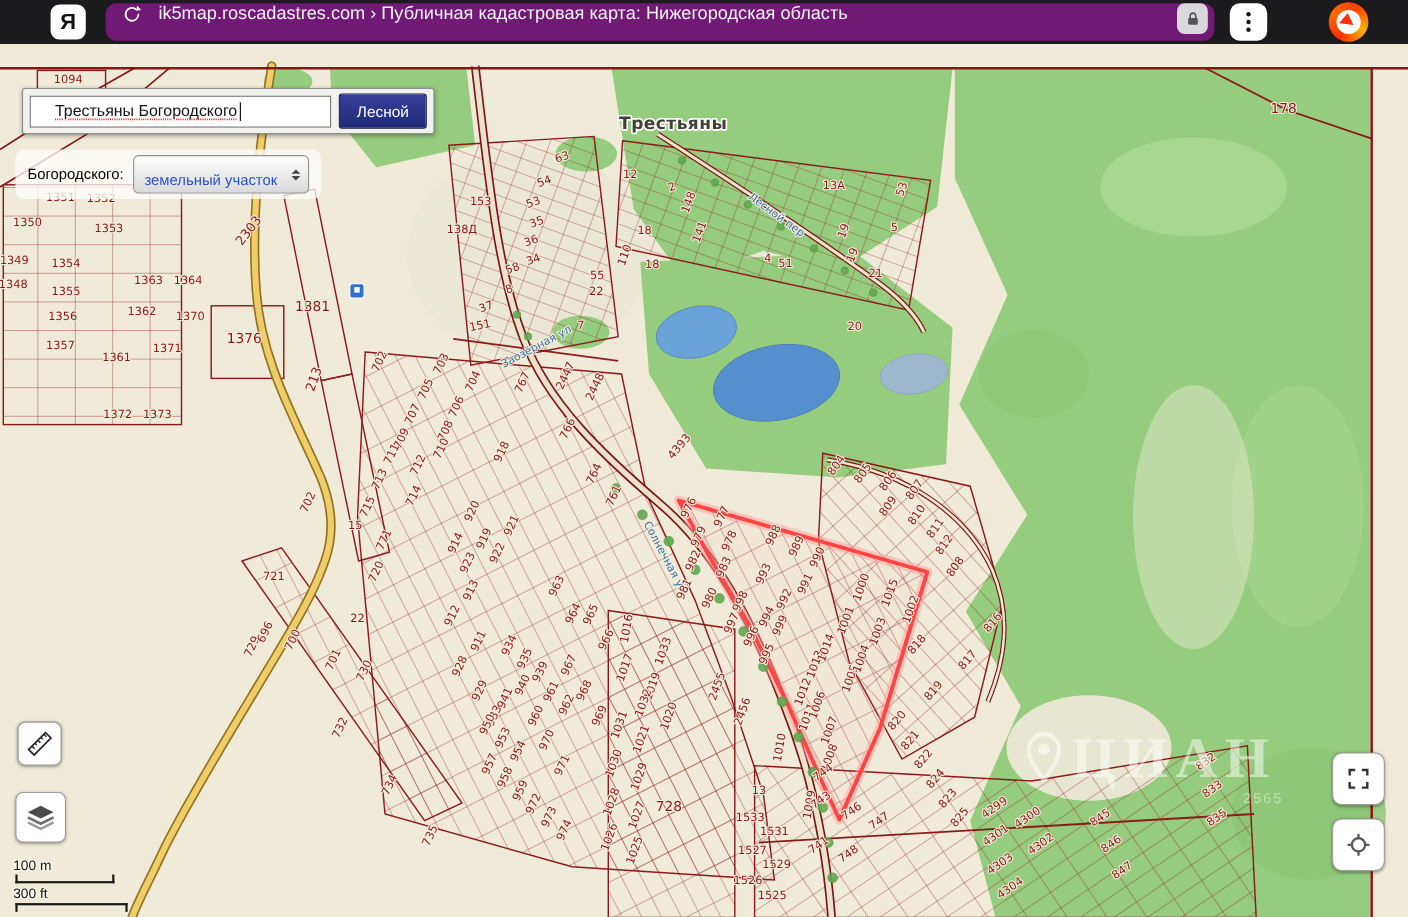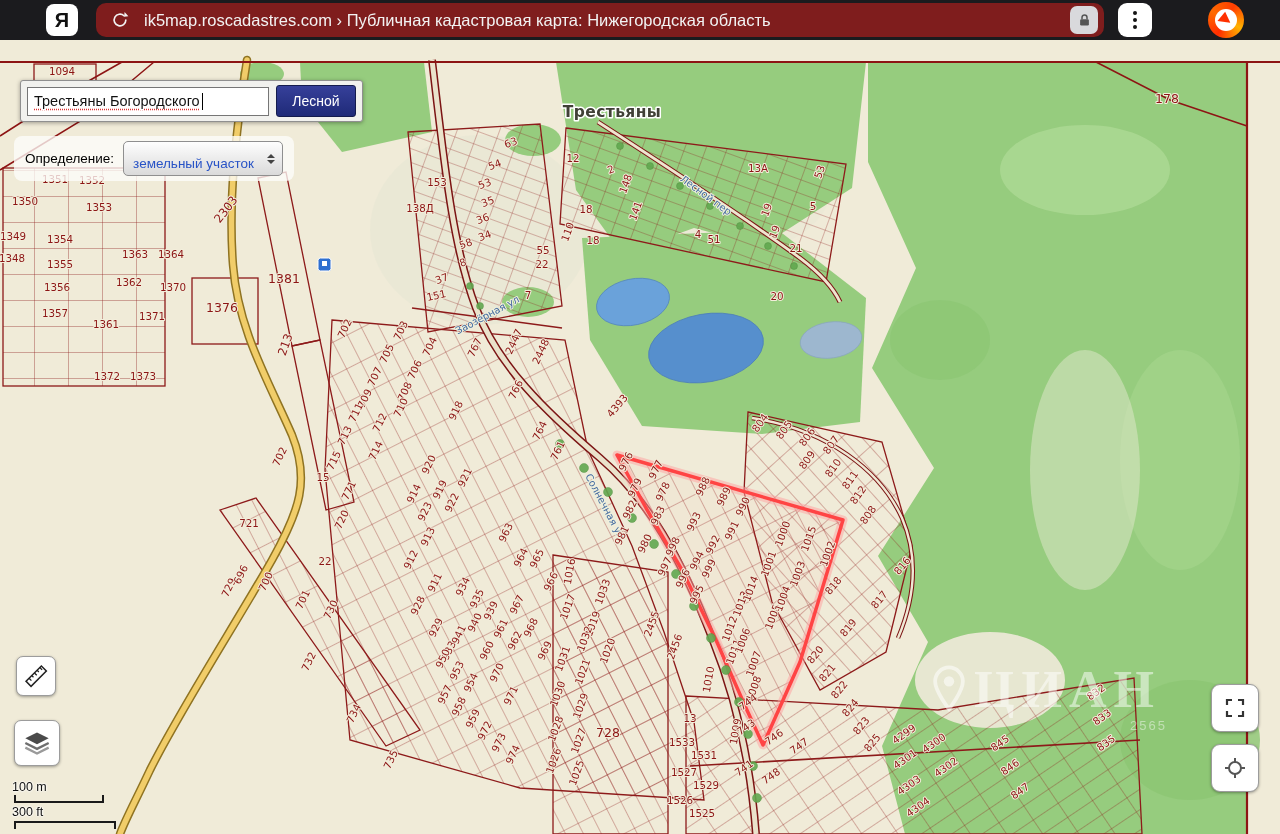--- a/index.html
+++ b/index.html
@@ -3,22 +3,22 @@
 <meta charset="utf-8">
 <style>
   html,body{margin:0;padding:0;background:#19191b;width:1280px;height:834px;overflow:hidden;
     font-family:"Liberation Sans",sans-serif;}
   .screen{position:relative;width:1280px;height:834px;}
 
   
   .topbar{position:absolute;top:0;left:0;width:1280px;height:40px;background:#1b1b1e;}
   .app-icon{position:absolute;left:46px;top:4px;width:32px;height:32px;background:#fff;border-radius:8px;
     display:flex;align-items:center;justify-content:center;font-weight:bold;font-size:20px;color:#111;}
-  .url-pill{position:absolute;left:96px;top:3px;width:1008px;height:34px;background:#7f1d1d;border-radius:10px;
-    display:flex;align-items:center;}
+  .url-pill{position:absolute;left:96px;top:3px;width:1008px;height:34px;background:#701a75;border-radius:10px;
+    display:flex;}
   .reload{margin-left:14px;width:20px;height:20px;flex:0 0 auto;}
   .url-text{margin-left:14px;color:#f2f2f2;font-size:16.5px;white-space:nowrap;overflow:hidden;flex:1 1 auto;}
   .lock-btn{margin-right:6px;width:28px;height:28px;background:#d9d9dc;border-radius:7px;flex:0 0 auto;
     display:flex;align-items:center;justify-content:center;}
   .menu-btn{position:absolute;left:1118px;top:3px;width:34px;height:34px;background:#fff;border-radius:9px;
     display:flex;flex-direction:column;align-items:center;justify-content:center;gap:3px;}
   .menu-btn i{width:4px;height:4px;border-radius:50%;background:#141414;}
   .ybro{position:absolute;left:1208px;top:2px;width:36px;height:36px;border-radius:50%;
     background:conic-gradient(from 30deg,#ff3d00,#ffb300,#ff2d00,#ff6a00,#ff3d00);}
   .ybro::before{content:"";position:absolute;left:7px;top:7px;width:22px;height:22px;border-radius:50%;background:#fff;}
@@ -36,21 +36,21 @@
     paint-order:stroke;stroke:#f3eedb;stroke-width:2px;stroke-linejoin:round;}
   text.lbl.big{font-size:12.5px;}
   text.lbl.place{font-size:15.5px;fill:#404036;stroke:#ffffff;stroke-width:3px;font-weight:600;letter-spacing:.4px;}
   text.lbl.street{font-size:10px;fill:#44699f;stroke:#eef0dd;stroke-width:2px;}
   text.lbl.road{font-size:11.8px;}
 
   
   .search-panel{position:absolute;left:20px;top:40px;height:40px;background:#f1f1ee;border:1px solid #8f8f8f;
     border-radius:3px;box-shadow:0 1px 4px rgba(0,0,0,.35);display:flex;align-items:center;padding:0 6px;gap:7px;}
   .search-input{width:228px;height:27px;background:#fff;border:1px solid #767676;font-size:14.5px;color:#111;
-    display:flex;align-items:center;padding:0 6px;white-space:nowrap;overflow:hidden;}
+    display:flex;align-items:center;padding:0 22px;white-space:nowrap;overflow:hidden;}
   .misspell{text-decoration:underline dotted #d33;text-underline-offset:3px;}
   .caret{display:inline-block;width:1px;height:17px;background:#000;margin-left:2px;}
   .find-btn{width:78px;height:30px;background:linear-gradient(#36409a,#1f2a78);border:1px solid #141b4d;
     border-radius:3px;color:#fff;font-size:14px;display:flex;align-items:center;justify-content:center;cursor:pointer;}
   .filter-panel{position:absolute;left:14px;top:96px;background:rgba(252,252,250,.78);border-radius:8px;
     padding:5px 11px;display:flex;align-items:center;gap:9px;font-size:13.5px;color:#000;}
   .select-box{position:relative;padding:14px 28px 4px 9px;background:linear-gradient(#fefefe,#dadada);
     border:1px solid #8f8f8f;border-radius:5px;color:#2853c6;font-size:13.5px;cursor:pointer;}
   .select-box .chev{position:absolute;right:7px;top:50%;transform:translateY(-50%);display:flex;flex-direction:column;gap:2px;}
   .select-box .chev b{width:0;height:0;border-left:4px solid transparent;border-right:4px solid transparent;}
@@ -458,21 +458,21 @@
 
     <div class="search-panel">
       <div class="search-input">
         <span class="misspell">Трестьяны Богородского</span>
         <span class="caret"></span>
       </div>
       <div class="find-btn">Лесной</div>
     </div>
 
     <div class="filter-panel">
-      <span>Определение:</span>
+      <span>Богородского:</span>
       <div class="select-box">
         <span>земельный участок</span>
         <span class="chev">
             <b class="up"></b>
             <b class="dn"></b>
           </span>
       </div>
     </div>
 
     <div class="map-btn ruler-btn">

